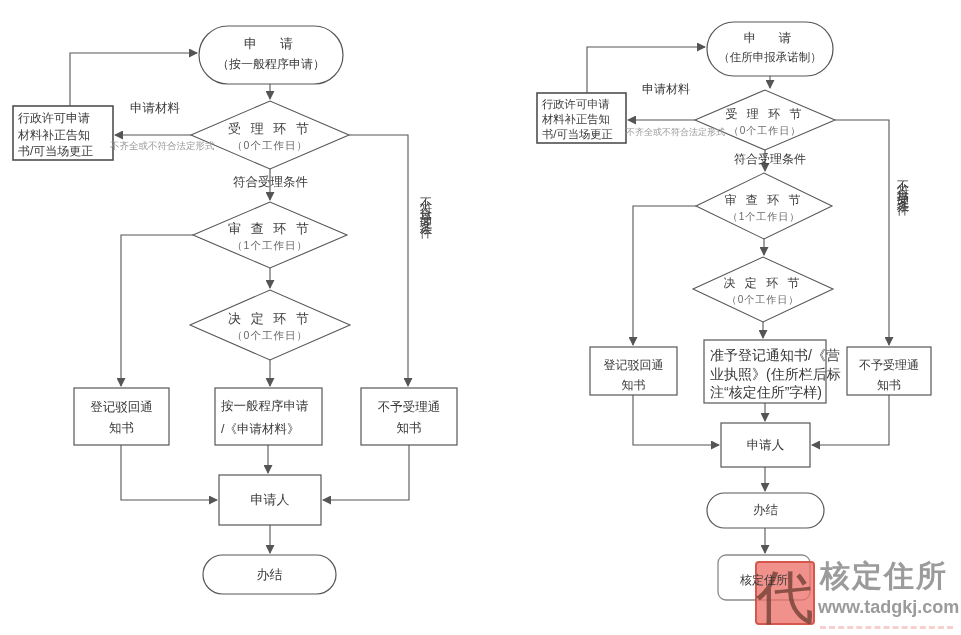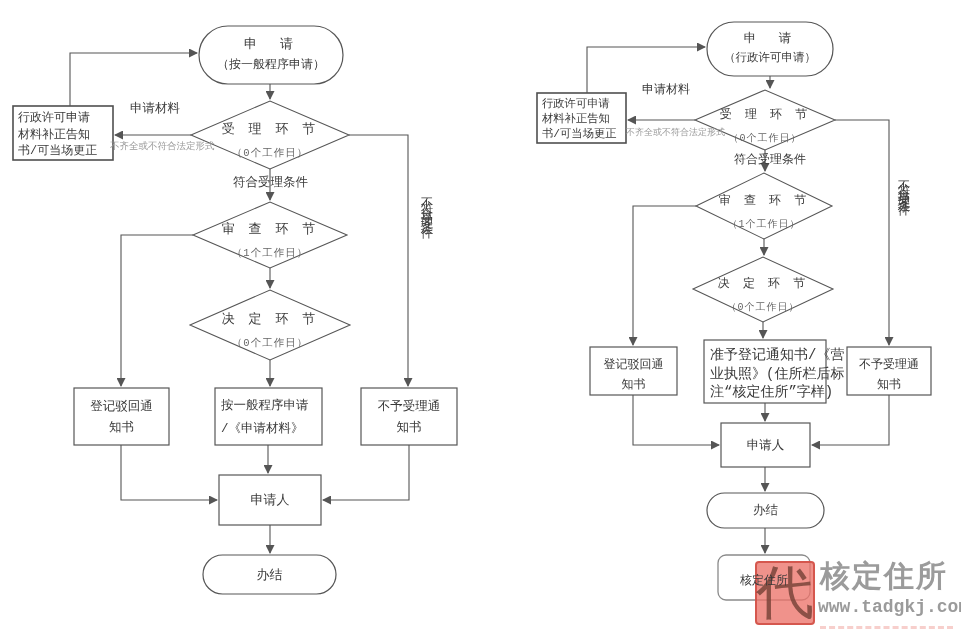--- a/index.html
+++ b/index.html
@@ -1,26 +1,26 @@
 <!DOCTYPE html>
 <html><head>
 <meta charset="utf-8">
 <style>
   html,body{margin:0;padding:0;background:#fff;}
   .canvas{
     position:relative;width:961px;height:635px;background:#ffffff;
-    font-family:Liberation Mono, monospace;color:#3a3a3a;
+    font-family:Liberation Sans, sans-serif;color:#3a3a3a;
     overflow:hidden;
   }
   svg.layer{position:absolute;left:0;top:0;z-index:0;}
   .txt{position:absolute;z-index:1;white-space:nowrap;}
   .ctr{text-align:center;}
   .flex-ctr{display:flex;align-items:center;justify-content:center;}
   .dlabel .l1{display:block;font-size:13px;letter-spacing:3px;color:#3a3a3a;}
-  .dlabel .l2{display:block;font-size:10.5px;color:#666;margin-top:8px;letter-spacing:1px;}
+  .dlabel .l2{display:block;font-size:10.5px;color:#666;margin-top:1px;letter-spacing:1px;}
   .vtext{writing-mode:vertical-rl;text-orientation:upright;letter-spacing:5px;
          font-size:12.5px;color:#3a3a3a;}
   .faint{color:#999;font-size:9.5px;letter-spacing:0px;}
   .boxtext{font-size:12.5px;line-height:21px;color:#3a3a3a;}
   
   .seal{position:absolute;left:755px;top:561px;width:56px;height:60px;
         background:rgba(236,115,106,0.78);border:2px solid rgba(208,78,68,0.85);
         border-radius:4px;z-index:3;display:flex;align-items:center;justify-content:center;
         overflow:visible;}
   .seal-char{font-size:58px;line-height:58px;color:rgba(122,68,58,0.85);
@@ -148,21 +148,21 @@
     <span style="display:block;">不予受理通</span>
     <span style="display:block;">知书</span>
   </div>
 
   <div class="txt flex-ctr" style="left:219px;top:475px;width:102px;height:50px;font-size:13px;">申请人</div>
 
   <div class="txt flex-ctr" style="left:203px;top:555px;width:133px;height:39px;font-size:13px;">办结</div>
 
   <div class="txt ctr" style="left:707px;top:30px;width:126px;">
     <span style="display:block;font-size:12.5px;letter-spacing:5px;">申　请</span>
-    <span style="display:block;font-size:11.5px;margin-top:3px;">（行政许可申请）</span>
+    <span style="display:block;font-size:11.5px;margin-top:3px;">（住所申报承诺制）</span>
   </div>
 
   <div class="txt" style="left:542px;top:97px;width:82px;font-size:11.3px;line-height:15px;">
     <span style="display:block;">行政许可申请</span>
     <span style="display:block;">材料补正告知</span>
     <span style="display:block;">书/可当场更正</span>
   </div>
 
   <div class="txt" style="left:642px;top:81px;font-size:12px;">申请材料</div>
 

